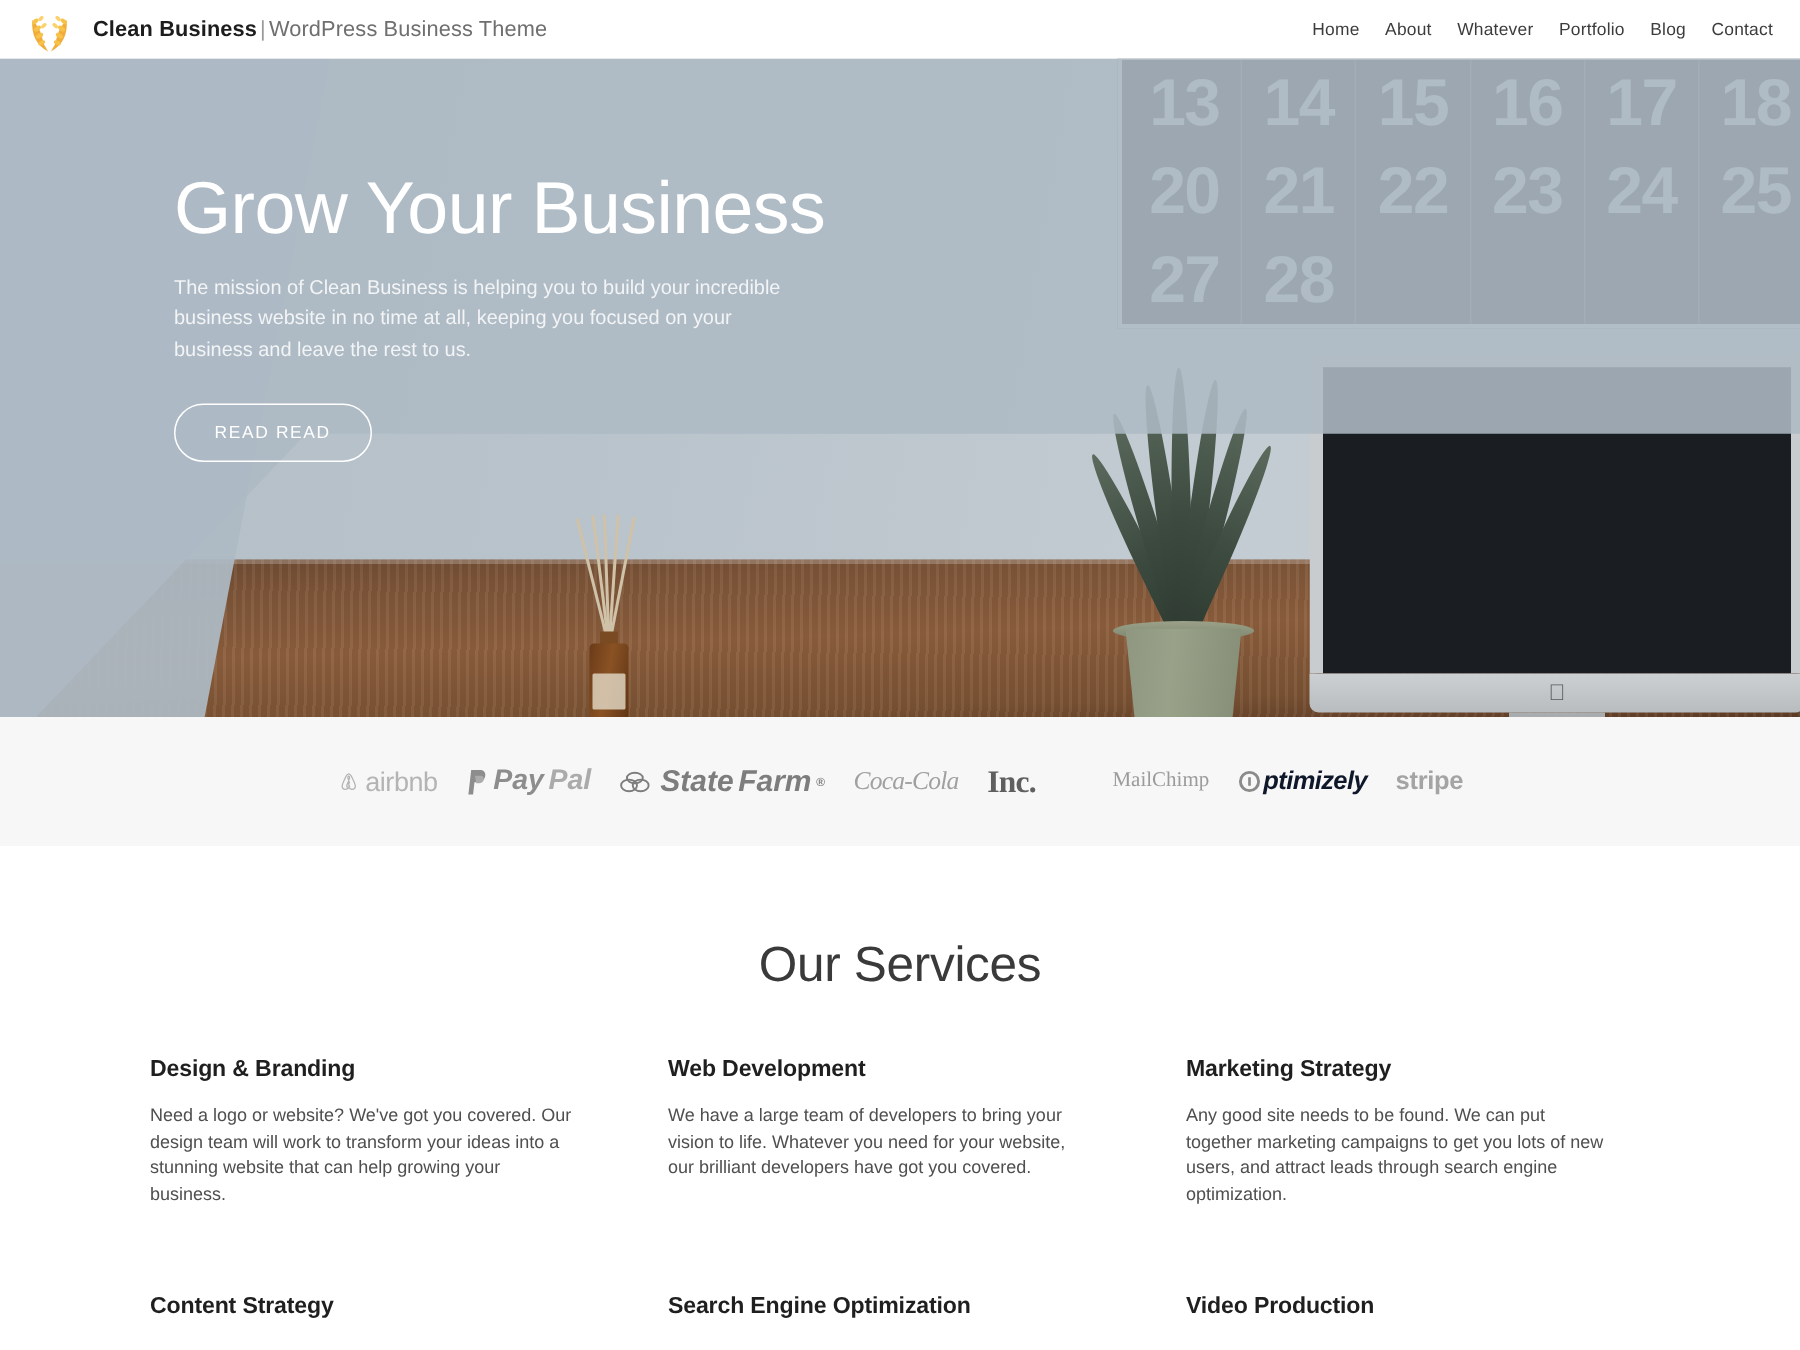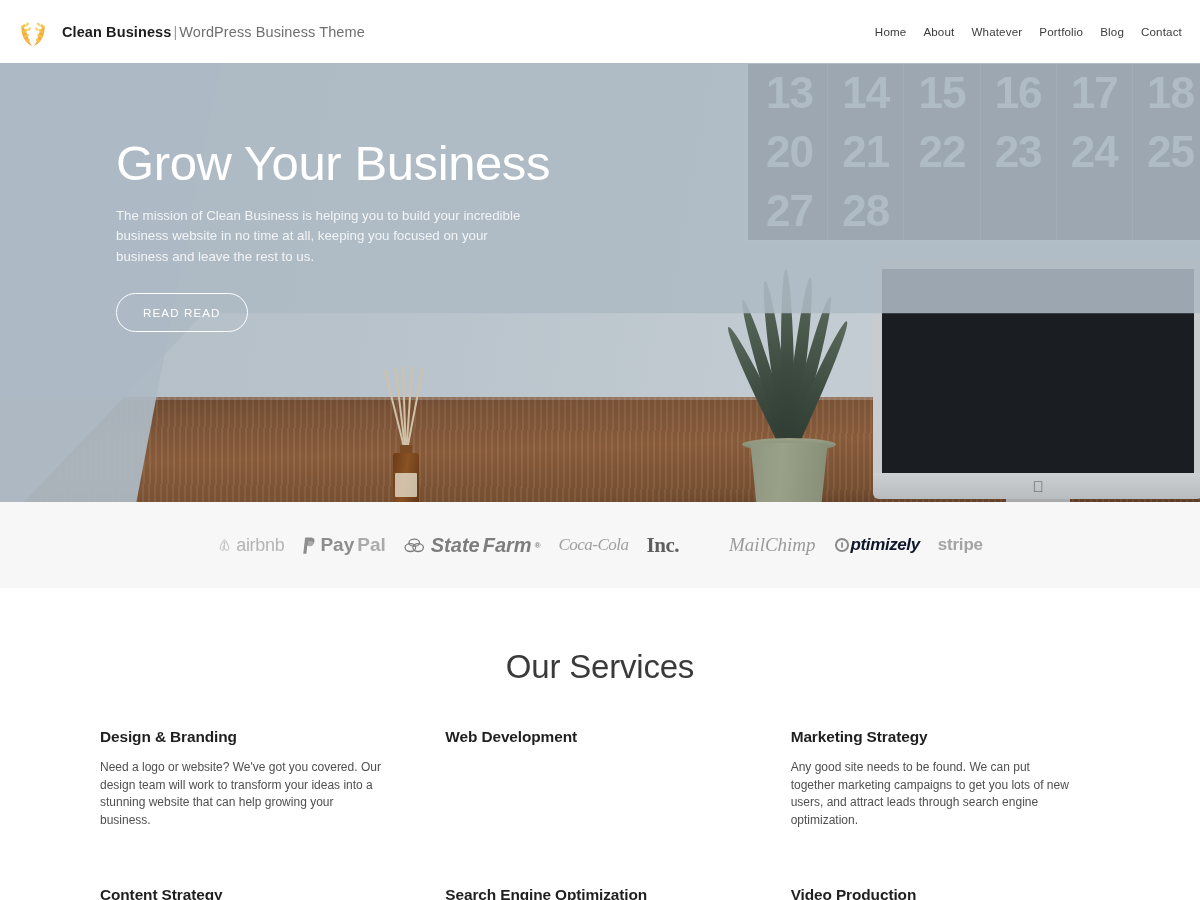--- a/index.html
+++ b/index.html
@@ -6,21 +6,21 @@
   html,body { width:1200px; height:900px; overflow:hidden; }
   body {
     font-family:"Liberation Sans", sans-serif;
     background:#ffffff;
     color:#2b2b2b;
     -webkit-font-smoothing:antialiased;
   }
 
   
   .site-header{
-    height:63px; background:#fff;
+    height:39px; background:#fff;
     display:flex; align-items:center; justify-content:space-between;
     padding:0 18px 0 14px; position:relative; z-index:20;
   }
   .brand{ display:flex; align-items:center; gap:10px; }
   .brand-mark{ width:38px; height:38px; flex:0 0 38px; display:block; }
   .brand-text{ font-size:14.5px; letter-spacing:.1px; white-space:nowrap; }
   .brand-name{ font-weight:bold; color:#1d1d1d; }
   .brand-sep{ color:#9a9a9a; font-weight:300; margin:0 2px; }
   .brand-tag{ color:#6f6f6f; font-weight:300; }
 
@@ -166,26 +166,26 @@
   .logo-strip{
     height:86px; background:#f7f7f8;
     display:flex; align-items:center; justify-content:center; gap:0;
     padding:0 215px;
   }
   .logo-item{
     flex:1 1 auto; display:flex; align-items:center; justify-content:center;
     color:#9b9b9b; white-space:nowrap; padding:0 9px;
   }
   .lg-airbnb{ font-size:18px; font-weight:400; letter-spacing:-.3px; color:#b4b4b4; display:flex; align-items:center; gap:4px; }
-  .lg-paypal{ font-size:19px; font-weight:bold; color:#8d8d8d; display:flex; align-items:center; gap:3px; }
+  .lg-paypal{ font-size:19px; font-weight:bold; font-style:italic; color:#8d8d8d; display:flex; align-items:center; gap:3px; }
   .lg-paypal .p2{ color:#ababab; }
   .lg-statefarm{ font-size:20px; font-weight:bold; font-style:italic; color:#7d7d7d; display:flex; align-items:center; gap:3px; }
   .lg-coke{ font-size:17px; font-style:italic; font-family:"Liberation Serif", serif; color:#a0a0a0; letter-spacing:-.5px; }
   .lg-inc{ font-size:21px; font-weight:bold; font-family:"Liberation Serif", serif; color:#5f5f5f; letter-spacing:-.5px; }
-  .lg-mailchimp{ font-size:19px; font-style:italic; font-family:"Liberation Serif", serif; color:#9b9b9b;margin-left:32px; }
+  .lg-mailchimp{ font-size:14px; font-family:"Liberation Serif", serif; color:#9b9b9b;margin-left:32px; }
   .lg-optimizely{ font-size:17px; font-weight:bold; font-style:italic; color:#0f172a; letter-spacing:-.4px; display:flex; align-items:center; }
   .lg-stripe{ font-size:17px; font-weight:bold; color:#a4a4a4; letter-spacing:-.2px; }
 
   .airbnb-mark{ display:inline-block; width:15px; height:15px; }
   .sf-mark{ display:inline-block; width:24px; height:15px; }
 
   
   .services{ padding:60px 0 0; background:#fff; }
   .services-title{
     text-align:center; font-size:33px; font-weight:300;
@@ -390,20 +390,21 @@
 <section class="services">
   <h2 class="services-title">Our Services</h2>
 
   <div class="services-grid">
     <div class="service-card">
       <div class="service-name">Design &amp; Branding</div>
       <div class="service-desc">Need a logo or website? We've got you covered. Our design team will work to transform your ideas into a stunning website that can help growing your business.</div>
     </div>
     <div class="service-card">
       <div class="service-name">Web Development</div>
+      <div class="service-desc">We have a large team of developers to bring your vision to life. Whatever you need for your website, our brilliant developers have got you covered.</div>
     </div>
     <div class="service-card">
       <div class="service-name">Marketing Strategy</div>
       <div class="service-desc">Any good site needs to be found. We can put together marketing campaigns to get you lots of new users, and attract leads through search engine optimization.</div>
     </div>
     <div class="service-card">
       <div class="service-name">Content Strategy</div>
 
     </div>
     <div class="service-card">

